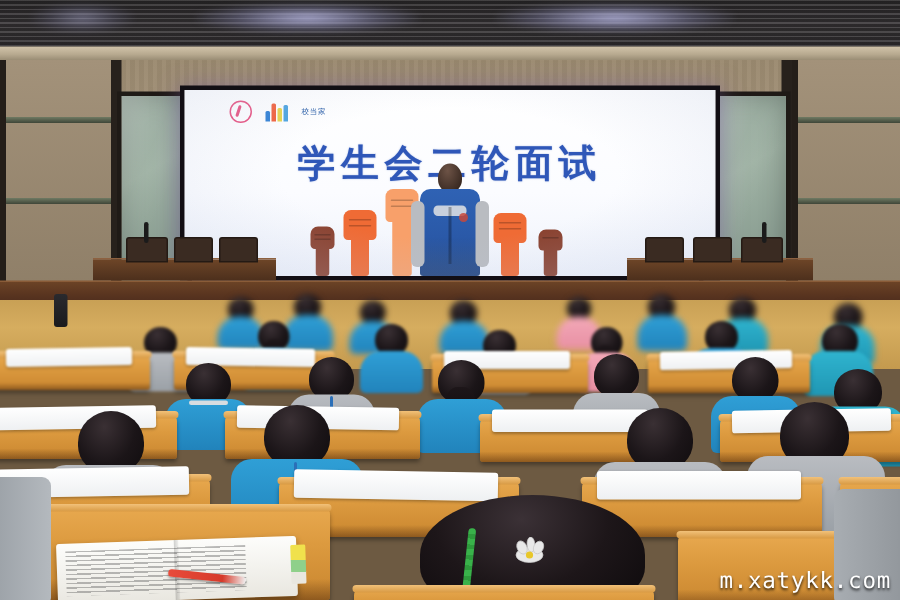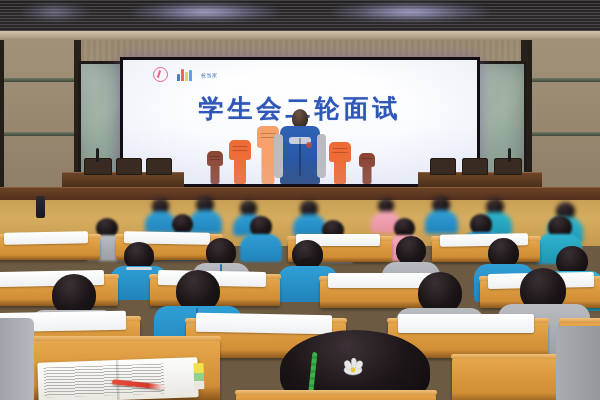--- a/index.html
+++ b/index.html
@@ -459,13 +459,14 @@
     <div class="book-page"></div>
     <div class="book-lines"></div>
     <div class="book-spine"></div>
     <div class="book-tabs"></div>
   </div>
   <div class="pen"></div>
 
   <div style="position:absolute;left:-6px;top:318px;width:40px;height:86px;border-radius:6px;background:linear-gradient(to right,#9aa0a6,#b4b9be);"></div>
   <div style="position:absolute;left:556px;top:326px;width:52px;height:78px;border-radius:6px;background:linear-gradient(to right,#a8adb2,#8f9499);"></div>
 
+  <div class="watermark">m.xatykk.com</div>
 </div>
 
 </body></html>

